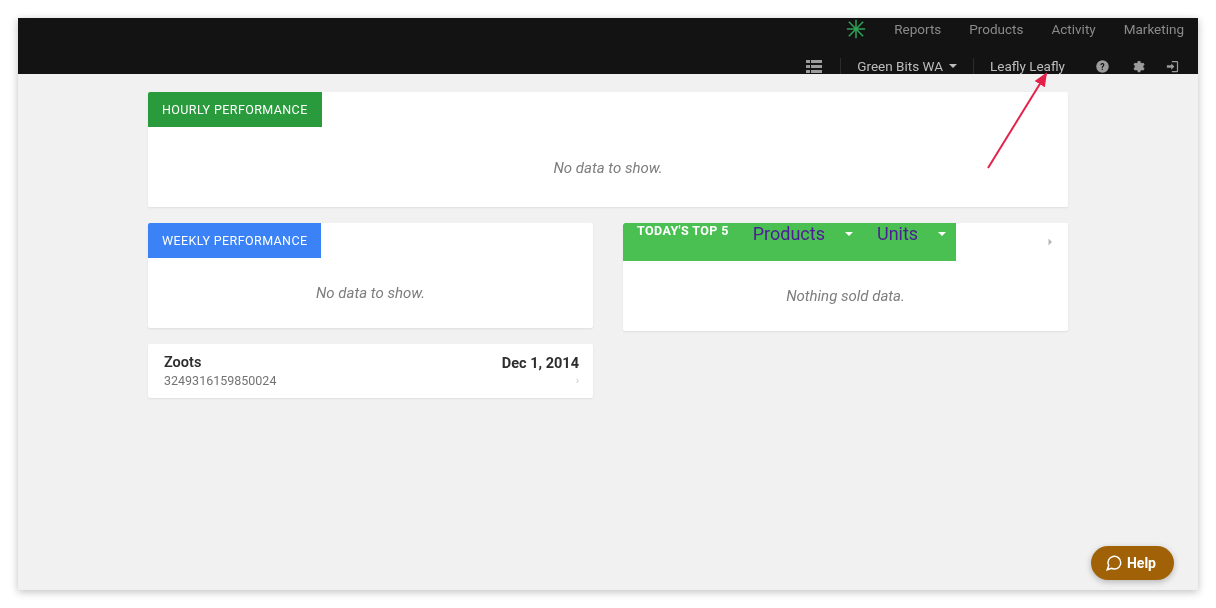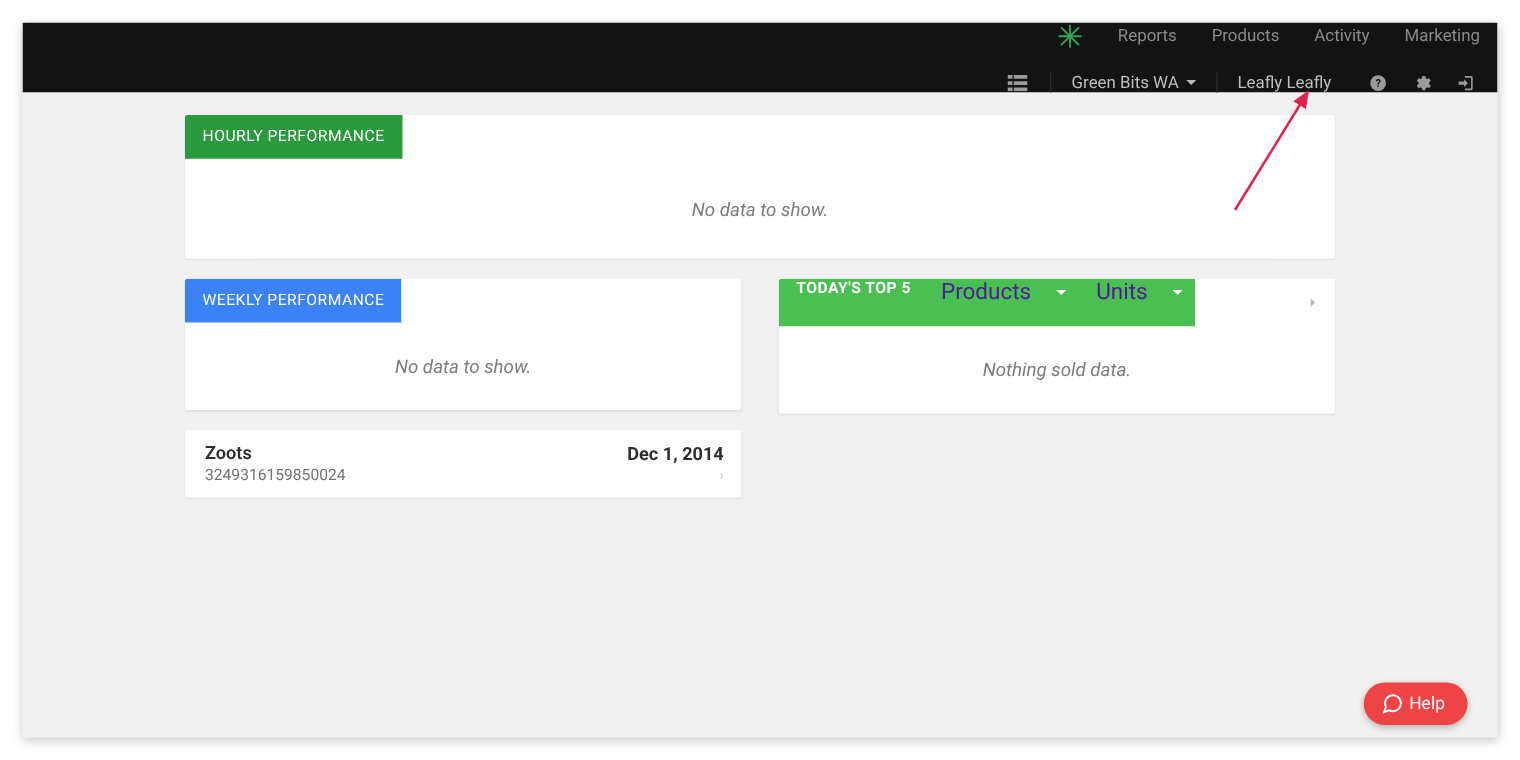--- a/index.html
+++ b/index.html
@@ -185,30 +185,30 @@
     .manifest-chevron {
       color: #c7c7c7;
       font-size: 11px;
       margin-top: 2px;
     }
     
     .help-pill {
       position: absolute;
       right: 24px;
       bottom: 10px;
-      background: #ef4444;
+      background: #a16207;
       color: #fff;
       border-radius: 24px 24px 0 0;
       border-bottom-left-radius: 24px;
       border-bottom-right-radius: 24px;
       padding: 8px 18px 8px 14px;
       display: flex;
       align-items: center;
       gap: 4px;
-      font-weight: 400;
+      font-weight: 700;
       font-size: 14px;
       cursor: pointer;
       box-shadow: 0 2px 6px rgba(0,0,0,0.25);
       border-radius: 24px;
     }
     .help-pill svg { width: 18px; height: 18px; }
     
     .annotation-arrow {
       position: absolute;
       top: 50px;

